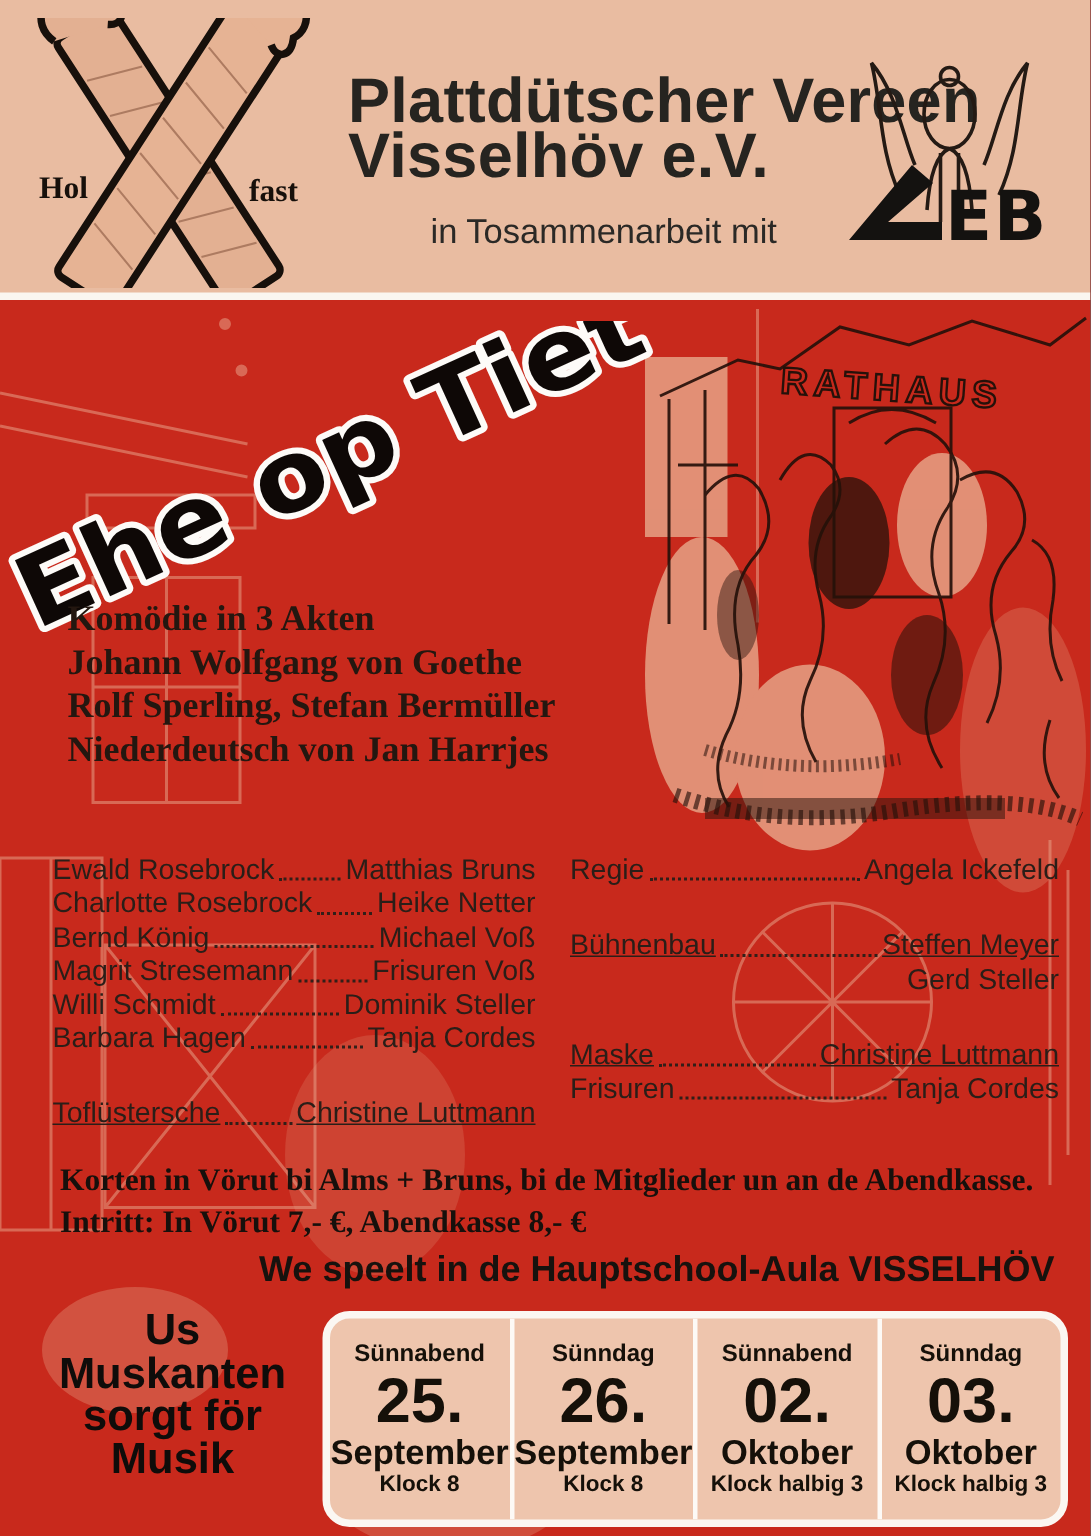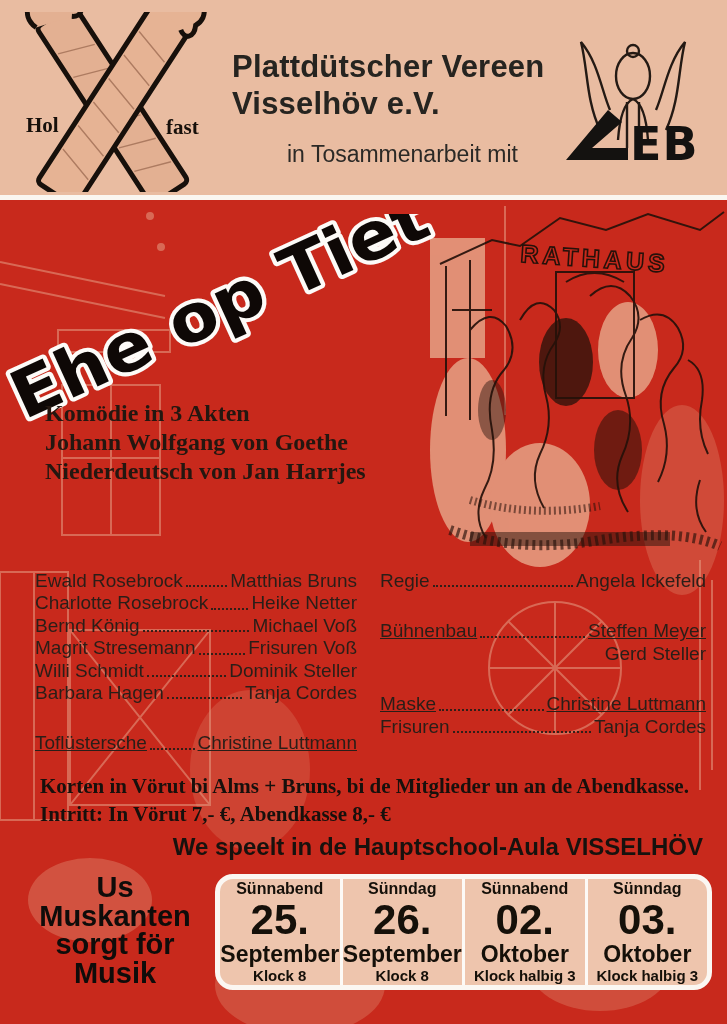--- a/index.html
+++ b/index.html
@@ -6,21 +6,21 @@
   .poster{
     position:relative;width:727px;height:1024px;overflow:hidden;
     background:#c8291c;font-family:"Liberation Sans",sans-serif;
   }
   
   .header{
     position:absolute;top:0;left:0;width:727px;height:200px;
     background:#e9bca1;border-bottom:5px solid #faf6f0;box-sizing:border-box;
   }
   .org{position:absolute;left:232px;top:48px;color:#262420;font-weight:bold;
-       font-size:31px;line-height:37px;letter-spacing:.2px;}
+       font-size:42px;line-height:37px;letter-spacing:.2px;}
   .coop{position:absolute;left:287px;top:141px;font-size:23px;color:#2b2926;}
   .holfast-svg{position:absolute;left:10px;top:12px;}
   .leb-svg{position:absolute;left:556px;top:20px;}
   
   .bg-art{position:absolute;top:200px;left:0;}
   
   .title-svg{position:absolute;left:4px;top:214px;}
   
   .credits{
     position:absolute;left:45px;top:399px;width:420px;text-align:left;
@@ -44,21 +44,21 @@
     font-family:"Liberation Serif",serif;font-weight:bold;font-size:21px;
     line-height:28px;color:#17100c;white-space:nowrap;
   }
   .venue{position:absolute;right:24px;top:833px;font-size:24px;font-weight:bold;color:#17120e;}
   
   .music{
     position:absolute;left:15px;top:873px;width:200px;text-align:center;
     font-size:29px;line-height:28.5px;font-weight:bold;color:#0f0c0a;white-space:pre-line;
   }
   .dates-box{
-    position:absolute;left:215px;top:874px;width:497px;height:116px;
+    position:absolute;left:215px;top:874px;width:497px;height:144px;
     background:#eec5ad;border:5px solid #fbf7f2;border-radius:18px;
     box-sizing:border-box;display:flex;overflow:hidden;
   }
   .date-col{flex:1;display:flex;flex-direction:column;align-items:center;
     justify-content:center;color:#151009;padding:2px 0;}
   .date-col:not(:last-child){border-right:3px solid #fdfaf6;}
   .date-day{font-size:16px;font-weight:bold;line-height:18px;}
   .date-num{font-size:42px;font-weight:bold;line-height:44px;}
   .date-month{font-size:23px;font-weight:bold;line-height:25px;}
   .date-time{font-size:15px;font-weight:bold;line-height:18px;}
@@ -165,20 +165,21 @@
 
   <svg class="title-svg" width="485" height="238" viewBox="0 0 485 238">
     <g transform="translate(20,206) rotate(-24.5)">
       <text x="0" y="0" font-family="DejaVu Sans, sans-serif" font-size="66" font-weight="bold" textLength="450" lengthAdjust="spacingAndGlyphs" fill="#0e0806" stroke="#fdfbf8" stroke-width="8" stroke-linejoin="round" paint-order="stroke">Ehe op Tiet</text>
     </g>
   </svg>
 
   <div class="credits">
     <div>Komödie in 3 Akten</div>
     <div>Johann Wolfgang von Goethe</div>
+    <div>Rolf Sperling, Stefan Bermüller</div>
     <div>Niederdeutsch von Jan Harrjes</div>
   </div>
 
   <div class="cast-col cast-left">
       <div class="cast-row">
         <span>Ewald Rosebrock</span>
         <span class="leader"></span>
         <span>Matthias Bruns</span>
       </div>
       <div class="cast-row">

